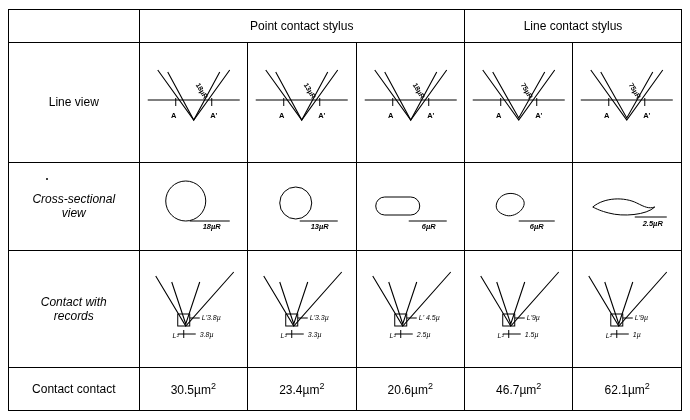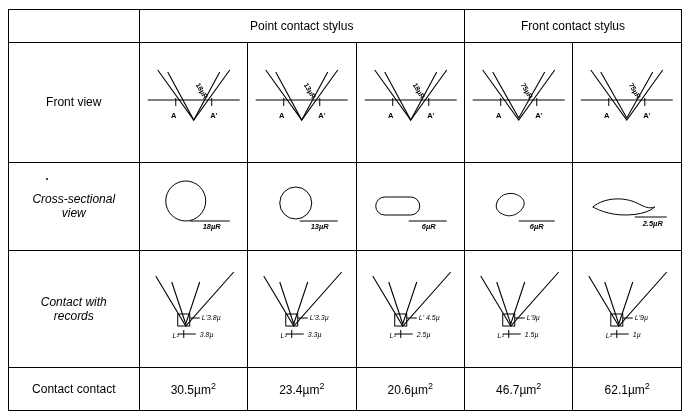--- a/index.html
+++ b/index.html
@@ -101,26 +101,26 @@
         <col class="col-data">
         <col class="col-data">
         <col class="col-data">
         <col class="col-data">
     </colgroup>
     <tbody>
 
       <tr>
         <td></td>
         <td class="group-head" colspan="3">Point contact stylus</td>
-        <td class="group-head" colspan="2">Front contact stylus</td>
+        <td class="group-head" colspan="2">Line contact stylus</td>
       </tr>
 
 
       <tr class="r-front">
-        <td class="rowlabel"><span class="ml">Front view</span></td>
+        <td class="rowlabel"><span class="ml">Line view</span></td>
         <td>
             <span class="cellfig">
               <svg viewBox="0 0 104 80" width="100%" height="80" style="display: block;">
                 <path d="M 16 8 L 52 58 L 88 8" stroke="#000" stroke-width="1.1" fill="none"></path>
                 <line x1="6" y1="38" x2="98" y2="38" stroke="#000" stroke-width="1.1"></line>
                 <path d="M 26 10 L 52 58 L 78 10" stroke="#000" stroke-width="1.1" fill="none"></path>
                 <line x1="34" y1="36" x2="34" y2="44" stroke="#000" stroke-width="1"></line>
                 <line x1="70" y1="36" x2="70" y2="44" stroke="#000" stroke-width="1"></line>
                 <text x="32" y="56" font-size="7.5" font-family="&quot;Liberation Sans&quot;, sans-serif" text-anchor="middle" font-weight="bold">A</text>
                 <text x="72" y="56" font-size="7.5" font-family="&quot;Liberation Sans&quot;, sans-serif" text-anchor="middle" font-weight="bold">A'</text>

